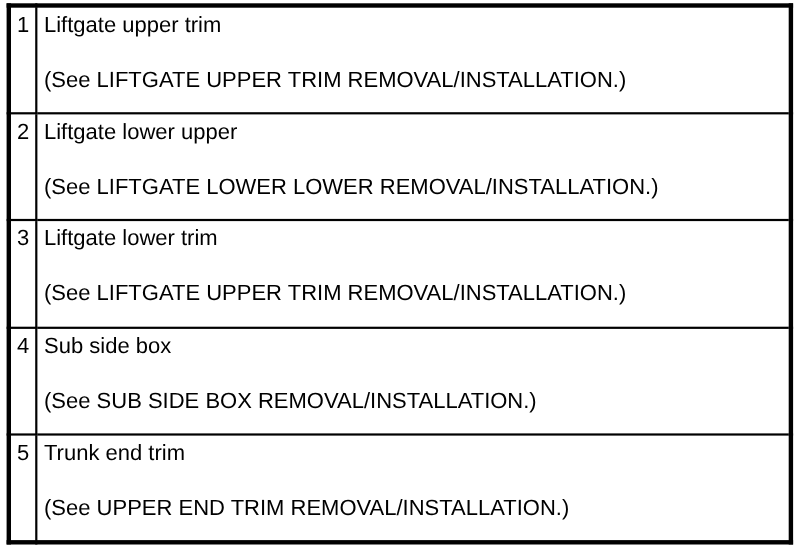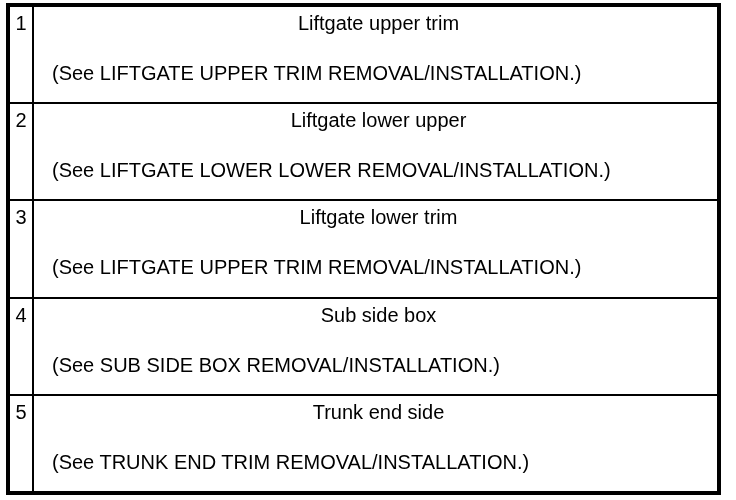--- a/index.html
+++ b/index.html
@@ -46,24 +46,23 @@
     width: 22px;
     text-align: center;
     padding: 4px 0 0 0;
   }
   td.desc-cell {
     padding: 4px 0 0 6px;
   }
   .part-name {
     margin: 0 0 25px 0;
     white-space: nowrap;
-    text-align: center;
   }
   .part-see {
-    margin: 12px;
+    margin: 0;
     white-space: nowrap;
   }
 </style>
 </head>
 <body>
 
 <div class="page">
   <table class="parts-table">
     <tbody>
   <tr class="part-row">
@@ -104,19 +103,19 @@
       <div class="part-name">Sub side box</div>
       <div class="part-see">(See SUB SIDE BOX REMOVAL/INSTALLATION.)</div>
     </td>
   </tr>
 
   <tr class="part-row">
     <td class="num-cell">
       <span>5</span>
     </td>
     <td class="desc-cell">
-      <div class="part-name">Trunk end side</div>
-      <div class="part-see">(See TRUNK END TRIM REMOVAL/INSTALLATION.)</div>
+      <div class="part-name">Trunk end trim</div>
+      <div class="part-see">(See UPPER END TRIM REMOVAL/INSTALLATION.)</div>
     </td>
   </tr>
 </tbody>
   </table>
 </div>
 
 </body></html>

